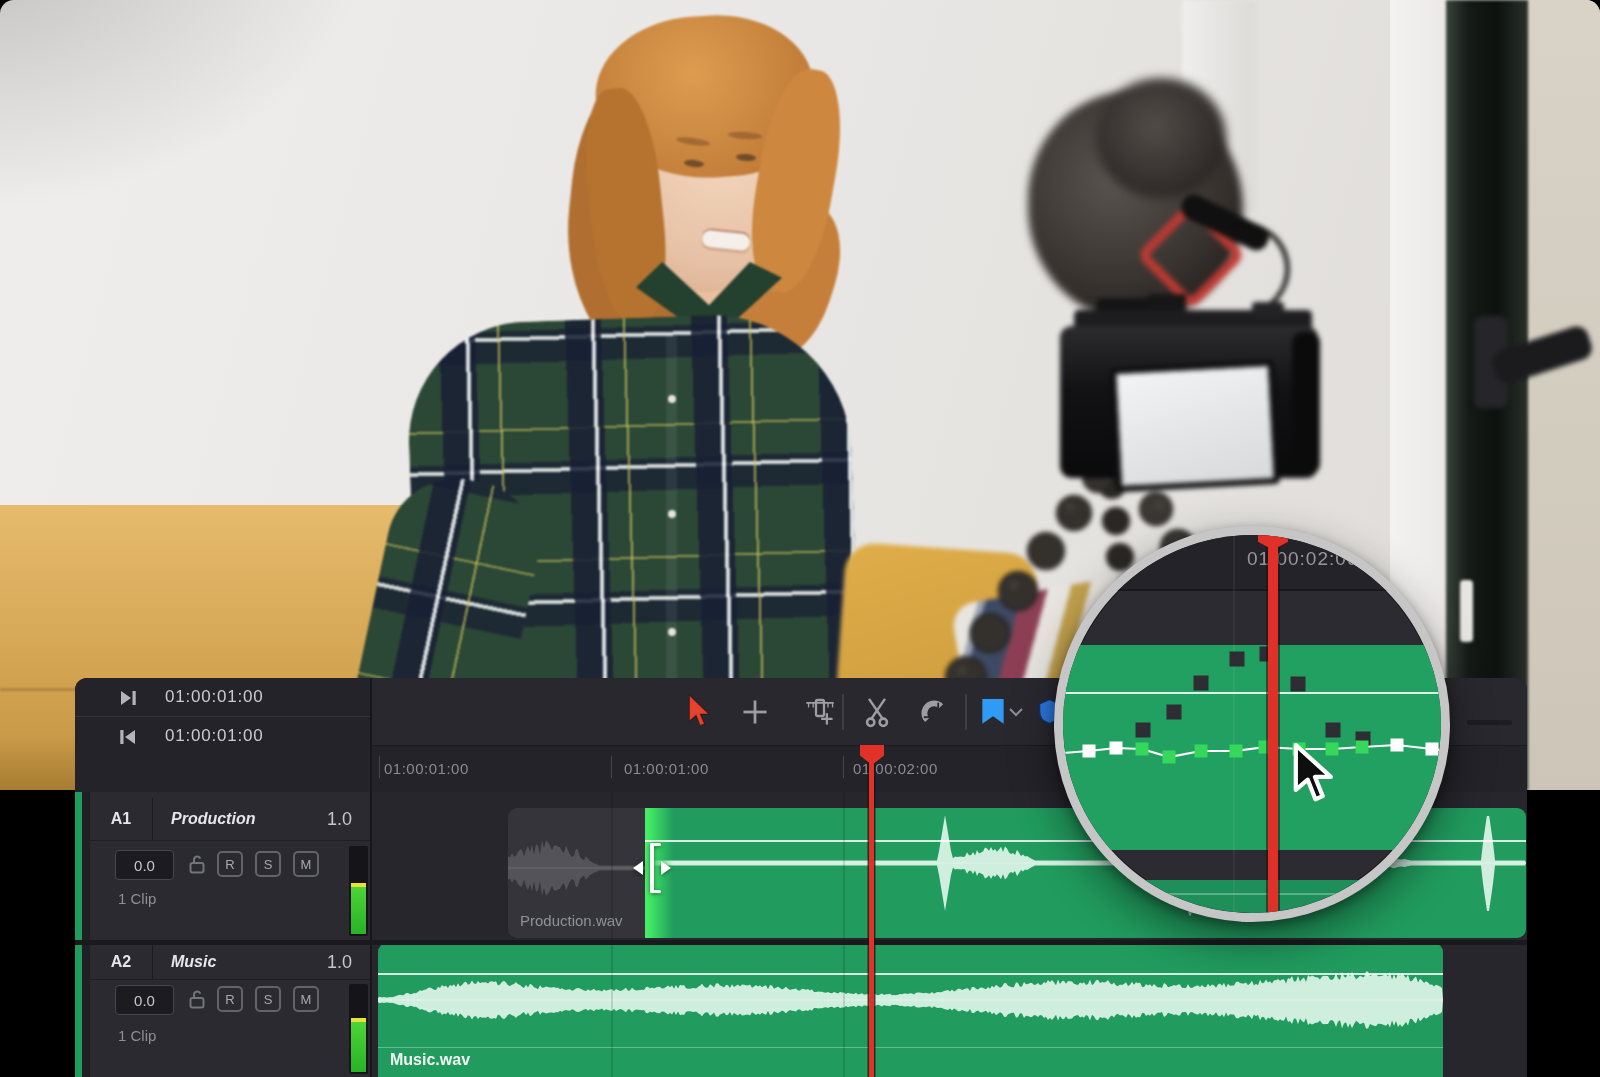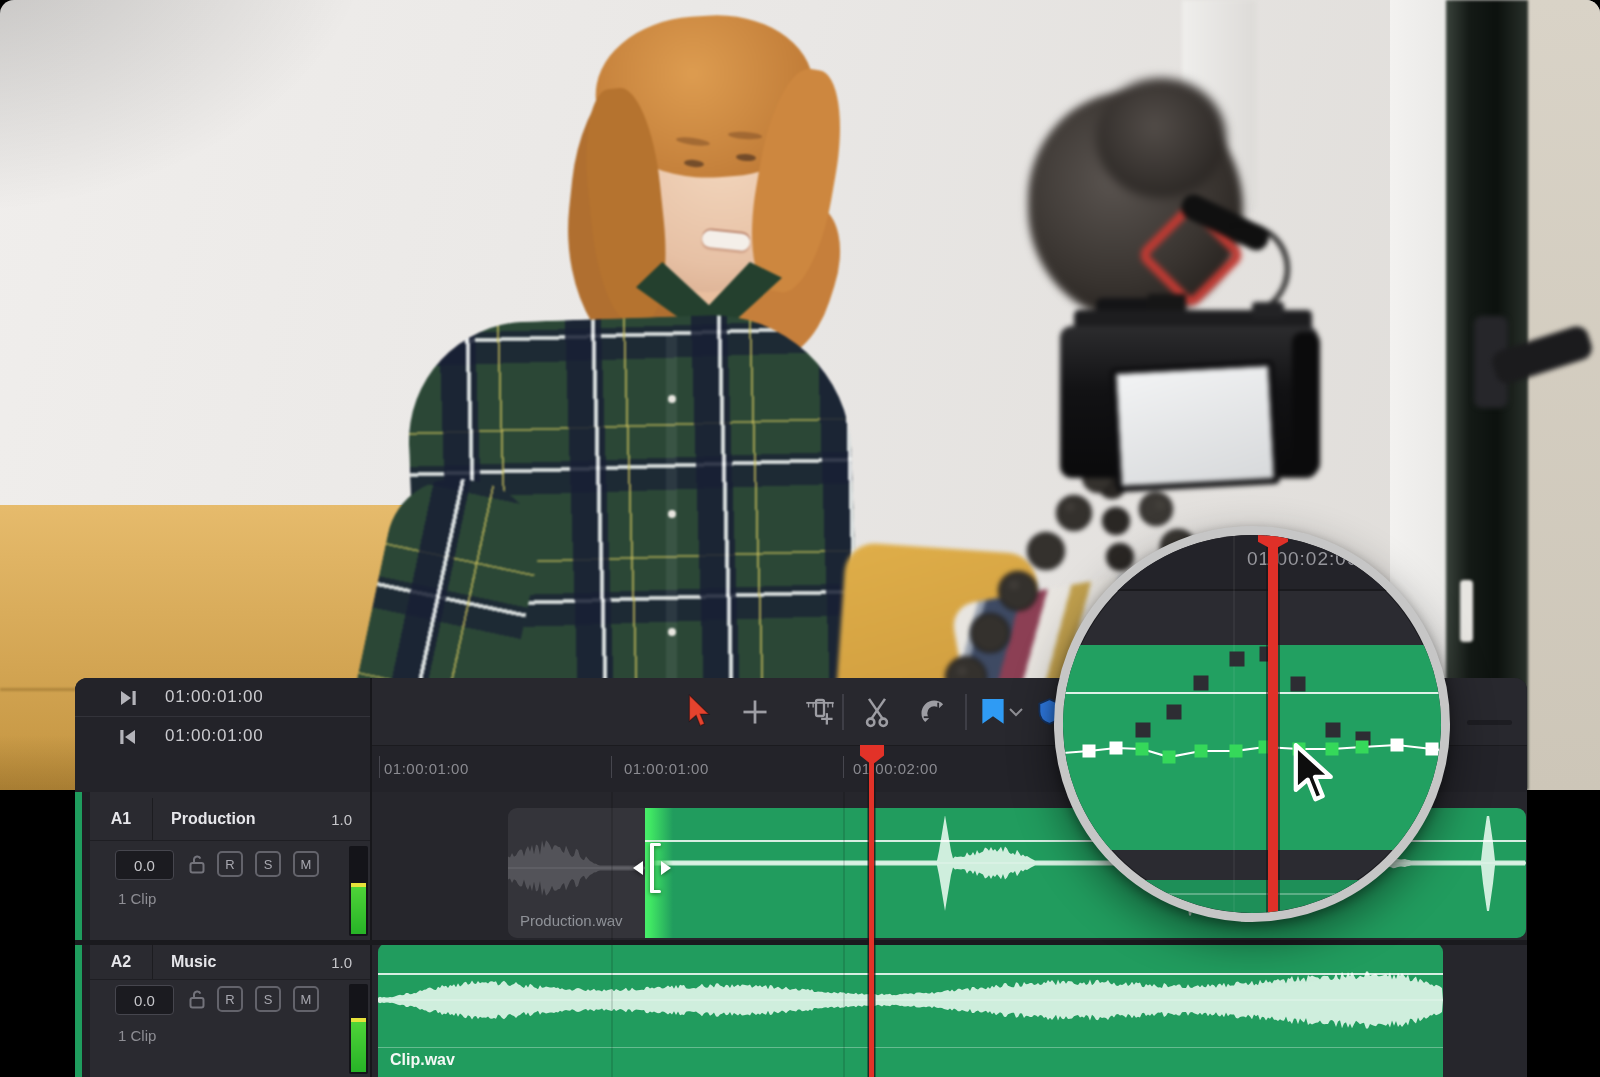--- a/index.html
+++ b/index.html
@@ -96,22 +96,22 @@
   .rl{position:absolute;top:14px;font-size:15px;color:#8a8a90;letter-spacing:0.5px;}
   .rtick{position:absolute;top:10px;width:1px;height:22px;background:#46464e;}
   
   #tracks{position:absolute;left:0;top:114px;right:0;bottom:0;background:#26262c;}
   .gridline{position:absolute;top:0;bottom:0;width:2px;background:rgba(0,0,0,0.12);z-index:3;}
   .hdr-col{position:absolute;left:0;top:0;bottom:0;width:295px;background:#2a2a30;border-right:2px solid #17171b;z-index:4;}
   .hdr-edge{position:absolute;left:0;top:0;bottom:0;width:15px;background:#1f1f24;}
   .tstrip{position:absolute;left:0;width:7px;background:#1f9d5e;}
   .track-title{position:absolute;left:15px;right:2px;display:flex;align-items:center;color:#e6e6ea;font-size:16px;font-weight:bold;}
   .tid{width:62px;height:100%;display:flex;align-items:center;justify-content:center;border-right:1px solid #1c1c20;}
-  .tname{flex:1;padding-left:18px;}
-  .tvol{padding-right:16px;font-weight:normal;font-size:15px;color:#c6c6ca;}
+  .tname{flex:1;padding-left:18px;font-style:italic;}
+  .tvol{padding-right:16px;font-weight:normal;font-size:18px;color:#c6c6ca;}
   .title-sep{position:absolute;left:15px;width:280px;height:1px;background:#1e1e23;}
   .gain-box{position:absolute;left:40px;width:57px;height:28px;background:#1b1b20;border:1px solid #46464e;border-radius:4px;
             display:flex;align-items:center;justify-content:center;font-size:15px;color:#c6c6ca;}
   .rsm{position:absolute;width:26px;height:26px;border:2px solid #63636b;border-radius:5px;background:transparent;
        display:flex;align-items:center;justify-content:center;font-size:13px;color:#a8a8b0;font-family:"Liberation Sans",sans-serif;padding:0;}
   .clipcount{position:absolute;left:43px;font-size:15px;color:#8e8e94;}
   .meter{position:absolute;left:274px;width:19px;height:90px;background:#141419;border-radius:2px;overflow:hidden;}
   .meter .yellow{position:absolute;left:2px;right:2px;height:4px;background:#e6e23a;}
   .meter .green{position:absolute;left:2px;right:2px;background:linear-gradient(180deg,#4ed438,#27b327);}
   .row-div{position:absolute;left:0;right:0;height:5px;background:#1a1a1e;z-index:5;}
@@ -367,21 +367,21 @@
           </svg>
       </div>
 
       <div class="clip clip-green" style="left:303px;top:151px;width:1065px;height:134px;border-radius:9px 9px 0 0;">
         <div class="autoline" style="top:30px;"></div>
         <svg width="1065" height="110" viewBox="0 0 1065 110" style="position:absolute;top:8px;left:0;">
             <path d="M0,49 L0,46.7 L2,45.8 L4,46.6 L6,45.9 L8,46.5 L10,46.4 L12,46.1 L14,46.3 L16,45.8 L18,45.1 L20,44.2 L22,43.7 L24,44.3 L26,44.1 L28,42.0 L30,42.1 L32,43.3 L34,42.9 L36,42.0 L38,42.3 L40,40.7 L42,39.2 L44,40.0 L46,38.8 L48,38.6 L50,37.1 L52,36.5 L54,37.6 L56,38.8 L58,38.9 L60,35.8 L62,36.9 L64,34.1 L66,35.6 L68,34.7 L70,37.0 L72,33.9 L74,35.1 L76,33.3 L78,36.3 L80,32.2 L82,35.4 L84,33.9 L86,31.5 L88,30.8 L90,33.7 L92,32.7 L94,29.5 L96,32.4 L98,33.1 L100,29.9 L102,32.2 L104,31.3 L106,31.4 L108,31.3 L110,32.6 L112,30.5 L114,30.3 L116,31.0 L118,30.2 L120,34.5 L122,33.5 L124,31.1 L126,29.8 L128,31.6 L130,34.2 L132,35.0 L134,33.7 L136,32.9 L138,31.1 L140,33.3 L142,34.0 L144,35.8 L146,36.9 L148,33.7 L150,36.6 L152,32.8 L154,34.0 L156,36.2 L158,37.0 L160,38.3 L162,34.3 L164,36.7 L166,36.4 L168,35.4 L170,36.1 L172,36.4 L174,36.5 L176,36.1 L178,37.1 L180,36.5 L182,38.3 L184,37.2 L186,38.5 L188,38.9 L190,38.4 L192,38.2 L194,39.7 L196,39.1 L198,37.6 L200,37.0 L202,37.6 L204,38.4 L206,39.5 L208,40.0 L210,38.2 L212,39.7 L214,39.1 L216,37.8 L218,39.8 L220,39.3 L222,39.5 L224,40.6 L226,38.3 L228,39.8 L230,39.1 L232,38.6 L234,38.1 L236,40.3 L238,38.1 L240,39.1 L242,39.9 L244,39.5 L246,38.3 L248,36.7 L250,39.8 L252,39.5 L254,36.8 L256,38.5 L258,39.5 L260,39.2 L262,39.0 L264,38.8 L266,39.0 L268,36.0 L270,35.8 L272,37.6 L274,36.5 L276,37.5 L278,36.6 L280,35.7 L282,36.1 L284,37.6 L286,37.3 L288,36.1 L290,34.5 L292,36.2 L294,34.6 L296,37.8 L298,34.1 L300,37.4 L302,33.7 L304,34.4 L306,33.9 L308,37.3 L310,37.7 L312,37.8 L314,37.2 L316,37.0 L318,37.4 L320,36.1 L322,34.7 L324,32.7 L326,35.5 L328,36.7 L330,36.4 L332,33.2 L334,34.4 L336,36.4 L338,32.4 L340,32.3 L342,34.5 L344,35.2 L346,36.4 L348,33.8 L350,34.2 L352,37.0 L354,33.3 L356,36.1 L358,34.7 L360,33.4 L362,35.6 L364,33.6 L366,33.8 L368,34.2 L370,34.6 L372,33.4 L374,36.7 L376,35.5 L378,34.0 L380,35.5 L382,34.2 L384,36.2 L386,35.1 L388,34.3 L390,38.3 L392,34.1 L394,34.6 L396,37.7 L398,36.8 L400,35.7 L402,37.1 L404,38.5 L406,37.6 L408,35.7 L410,37.7 L412,39.1 L414,38.3 L416,38.1 L418,37.5 L420,39.4 L422,39.5 L424,37.7 L426,37.9 L428,38.8 L430,38.0 L432,39.4 L434,38.3 L436,40.9 L438,41.1 L440,40.5 L442,40.8 L444,40.7 L446,41.6 L448,41.7 L450,41.0 L452,42.0 L454,42.3 L456,41.1 L458,41.8 L460,42.6 L462,40.9 L464,41.4 L466,41.5 L468,43.1 L470,41.7 L472,42.4 L474,42.8 L476,43.0 L478,41.8 L480,43.6 L482,42.9 L484,42.3 L486,43.8 L488,43.2 L490,43.2 L492,43.4 L494,43.2 L496,42.7 L498,43.5 L500,44.2 L502,43.5 L504,42.6 L506,43.9 L508,43.3 L510,43.2 L512,42.7 L514,44.3 L516,44.0 L518,44.3 L520,43.8 L522,43.1 L524,43.2 L526,42.4 L528,42.6 L530,42.9 L532,42.2 L534,42.4 L536,43.4 L538,41.7 L540,41.6 L542,41.6 L544,42.0 L546,42.3 L548,41.7 L550,42.6 L552,42.6 L554,41.1 L556,42.8 L558,41.6 L560,41.0 L562,41.3 L564,41.1 L566,39.9 L568,39.6 L570,39.1 L572,40.6 L574,38.4 L576,40.6 L578,39.5 L580,37.7 L582,37.7 L584,39.0 L586,38.3 L588,37.5 L590,37.2 L592,40.0 L594,36.1 L596,36.1 L598,37.8 L600,38.5 L602,36.8 L604,36.5 L606,37.6 L608,38.2 L610,36.0 L612,37.8 L614,34.7 L616,36.5 L618,33.8 L620,35.2 L622,36.7 L624,35.8 L626,32.3 L628,32.0 L630,34.8 L632,35.4 L634,36.3 L636,36.3 L638,31.2 L640,31.9 L642,35.7 L644,35.5 L646,30.9 L648,33.2 L650,33.0 L652,32.1 L654,32.0 L656,34.1 L658,33.5 L660,31.9 L662,33.9 L664,33.4 L666,31.1 L668,32.3 L670,29.1 L672,31.3 L674,28.9 L676,31.4 L678,34.2 L680,28.6 L682,33.1 L684,30.3 L686,29.8 L688,32.7 L690,29.9 L692,30.3 L694,30.5 L696,32.8 L698,33.6 L700,34.1 L702,31.6 L704,32.4 L706,31.3 L708,33.9 L710,33.1 L712,28.6 L714,34.3 L716,32.4 L718,29.2 L720,28.8 L722,32.1 L724,30.9 L726,31.4 L728,31.1 L730,29.1 L732,32.2 L734,33.4 L736,31.5 L738,34.6 L740,34.9 L742,33.5 L744,33.9 L746,33.0 L748,31.2 L750,35.0 L752,33.8 L754,30.8 L756,33.7 L758,31.2 L760,32.2 L762,31.6 L764,35.8 L766,36.3 L768,32.9 L770,34.5 L772,33.2 L774,35.4 L776,33.0 L778,35.0 L780,36.4 L782,36.3 L784,36.9 L786,32.0 L788,33.3 L790,36.3 L792,35.6 L794,34.9 L796,33.9 L798,34.7 L800,33.4 L802,33.4 L804,36.7 L806,36.9 L808,37.0 L810,33.3 L812,36.5 L814,37.0 L816,35.8 L818,35.1 L820,34.2 L822,36.3 L824,34.0 L826,35.9 L828,36.3 L830,32.7 L832,35.4 L834,33.4 L836,34.2 L838,36.8 L840,33.6 L842,32.4 L844,34.7 L846,31.7 L848,36.6 L850,32.7 L852,34.8 L854,34.4 L856,34.5 L858,30.9 L860,30.5 L862,32.1 L864,32.5 L866,32.6 L868,31.4 L870,34.3 L872,32.6 L874,29.8 L876,34.6 L878,32.7 L880,34.2 L882,28.7 L884,32.2 L886,31.8 L888,28.5 L890,31.4 L892,30.2 L894,32.6 L896,29.3 L898,29.3 L900,27.9 L902,29.7 L904,28.4 L906,28.2 L908,32.5 L910,27.1 L912,28.0 L914,25.0 L916,30.6 L918,30.2 L920,24.7 L922,30.6 L924,28.1 L926,26.6 L928,30.9 L930,23.9 L932,25.7 L934,24.6 L936,25.5 L938,26.3 L940,26.5 L942,28.5 L944,25.5 L946,24.7 L948,25.0 L950,25.1 L952,28.6 L954,29.1 L956,27.2 L958,22.1 L960,27.5 L962,28.7 L964,20.7 L966,25.5 L968,26.8 L970,21.2 L972,25.6 L974,20.8 L976,24.7 L978,28.2 L980,26.7 L982,24.8 L984,25.8 L986,26.2 L988,20.4 L990,20.4 L992,25.1 L994,24.1 L996,23.2 L998,22.8 L1000,25.2 L1002,25.3 L1004,24.8 L1006,23.9 L1008,23.3 L1010,25.6 L1012,21.6 L1014,28.4 L1016,23.2 L1018,28.0 L1020,21.9 L1022,24.7 L1024,21.9 L1026,24.5 L1028,26.9 L1030,23.5 L1032,30.3 L1034,29.9 L1036,27.2 L1038,25.4 L1040,31.4 L1042,27.7 L1044,29.5 L1046,32.0 L1048,30.2 L1050,31.5 L1052,33.8 L1054,33.5 L1056,35.6 L1058,33.7 L1060,34.4 L1062,35.4 L1064,37.1 L1065,49 L1064,60.9 L1062,62.6 L1060,63.6 L1058,64.3 L1056,62.4 L1054,64.5 L1052,64.2 L1050,66.5 L1048,67.8 L1046,66.0 L1044,68.5 L1042,70.3 L1040,66.6 L1038,72.6 L1036,70.8 L1034,68.1 L1032,67.7 L1030,74.5 L1028,71.1 L1026,73.5 L1024,76.1 L1022,73.3 L1020,76.1 L1018,70.0 L1016,74.8 L1014,69.6 L1012,76.4 L1010,72.4 L1008,74.7 L1006,74.1 L1004,73.2 L1002,72.7 L1000,72.8 L998,75.2 L996,74.8 L994,73.9 L992,72.9 L990,77.6 L988,77.6 L986,71.8 L984,72.2 L982,73.2 L980,71.3 L978,69.8 L976,73.3 L974,77.2 L972,72.4 L970,76.8 L968,71.2 L966,72.5 L964,77.3 L962,69.3 L960,70.5 L958,75.9 L956,70.8 L954,68.9 L952,69.4 L950,72.9 L948,73.0 L946,73.3 L944,72.5 L942,69.5 L940,71.5 L938,71.7 L936,72.5 L934,73.4 L932,72.3 L930,74.1 L928,67.1 L926,71.4 L924,69.9 L922,67.4 L920,73.3 L918,67.8 L916,67.4 L914,73.0 L912,70.0 L910,70.9 L908,65.5 L906,69.8 L904,69.6 L902,68.3 L900,70.1 L898,68.7 L896,68.7 L894,65.4 L892,67.8 L890,66.6 L888,69.5 L886,66.2 L884,65.8 L882,69.3 L880,63.8 L878,65.3 L876,63.4 L874,68.2 L872,65.4 L870,63.7 L868,66.6 L866,65.4 L864,65.5 L862,65.9 L860,67.5 L858,67.1 L856,63.5 L854,63.6 L852,63.2 L850,65.3 L848,61.4 L846,66.3 L844,63.3 L842,65.6 L840,64.4 L838,61.2 L836,63.8 L834,64.6 L832,62.6 L830,65.3 L828,61.7 L826,62.1 L824,64.0 L822,61.7 L820,63.8 L818,62.9 L816,62.2 L814,61.0 L812,61.5 L810,64.7 L808,61.0 L806,61.1 L804,61.3 L802,64.6 L800,64.6 L798,63.3 L796,64.1 L794,63.1 L792,62.4 L790,61.7 L788,64.7 L786,66.0 L784,61.1 L782,61.7 L780,61.6 L778,63.0 L776,65.0 L774,62.6 L772,64.8 L770,63.5 L768,65.1 L766,61.7 L764,62.2 L762,66.4 L760,65.8 L758,66.8 L756,64.3 L754,67.2 L752,64.2 L750,63.0 L748,66.8 L746,65.0 L744,64.1 L742,64.5 L740,63.1 L738,63.4 L736,66.5 L734,64.6 L732,65.8 L730,68.9 L728,66.9 L726,66.6 L724,67.1 L722,65.9 L720,69.2 L718,68.8 L716,65.6 L714,63.7 L712,69.4 L710,64.9 L708,64.1 L706,66.7 L704,65.6 L702,66.4 L700,63.9 L698,64.4 L696,65.2 L694,67.5 L692,67.7 L690,68.1 L688,65.3 L686,68.2 L684,67.7 L682,64.9 L680,69.4 L678,63.8 L676,66.6 L674,69.1 L672,66.7 L670,68.9 L668,65.7 L666,66.9 L664,64.6 L662,64.1 L660,66.1 L658,64.5 L656,63.9 L654,66.0 L652,65.9 L650,65.0 L648,64.8 L646,67.1 L644,62.5 L642,62.3 L640,66.1 L638,66.8 L636,61.7 L634,61.7 L632,62.6 L630,63.2 L628,66.0 L626,65.7 L624,62.2 L622,61.3 L620,62.8 L618,64.2 L616,61.5 L614,63.3 L612,60.2 L610,62.0 L608,59.8 L606,60.4 L604,61.5 L602,61.2 L600,59.5 L598,60.2 L596,61.9 L594,61.9 L592,58.0 L590,60.8 L588,60.5 L586,59.7 L584,59.0 L582,60.3 L580,60.3 L578,58.5 L576,57.4 L574,59.6 L572,57.4 L570,58.9 L568,58.4 L566,58.1 L564,56.9 L562,56.7 L560,57.0 L558,56.4 L556,55.2 L554,56.9 L552,55.4 L550,55.4 L548,56.3 L546,55.7 L544,56.0 L542,56.4 L540,56.4 L538,56.3 L536,54.6 L534,55.6 L532,55.8 L530,55.1 L528,55.4 L526,55.6 L524,54.8 L522,54.9 L520,54.2 L518,53.7 L516,54.0 L514,53.7 L512,55.3 L510,54.8 L508,54.7 L506,54.1 L504,55.4 L502,54.5 L500,53.8 L498,54.5 L496,55.3 L494,54.8 L492,54.6 L490,54.8 L488,54.8 L486,54.2 L484,55.7 L482,55.1 L480,54.4 L478,56.2 L476,55.0 L474,55.2 L472,55.6 L470,56.3 L468,54.9 L466,56.5 L464,56.6 L462,57.1 L460,55.4 L458,56.2 L456,56.9 L454,55.7 L452,56.0 L450,57.0 L448,56.3 L446,56.4 L444,57.3 L442,57.2 L440,57.5 L438,56.9 L436,57.1 L434,59.7 L432,58.6 L430,60.0 L428,59.2 L426,60.1 L424,60.3 L422,58.5 L420,58.6 L418,60.5 L416,59.9 L414,59.7 L412,58.9 L410,60.3 L408,62.3 L406,60.4 L404,59.5 L402,60.9 L400,62.3 L398,61.2 L396,60.3 L394,63.4 L392,63.9 L390,59.7 L388,63.7 L386,62.9 L384,61.8 L382,63.8 L380,62.5 L378,64.0 L376,62.5 L374,61.3 L372,64.6 L370,63.4 L368,63.8 L366,64.2 L364,64.4 L362,62.4 L360,64.6 L358,63.3 L356,61.9 L354,64.7 L352,61.0 L350,63.8 L348,64.2 L346,61.6 L344,62.8 L342,63.5 L340,65.7 L338,65.6 L336,61.6 L334,63.6 L332,64.8 L330,61.6 L328,61.3 L326,62.5 L324,65.3 L322,63.3 L320,61.9 L318,60.6 L316,61.0 L314,60.8 L312,60.2 L310,60.3 L308,60.7 L306,64.1 L304,63.6 L302,64.3 L300,60.6 L298,63.9 L296,60.2 L294,63.4 L292,61.8 L290,63.5 L288,61.9 L286,60.7 L284,60.4 L282,61.9 L280,62.3 L278,61.4 L276,60.5 L274,61.5 L272,60.4 L270,62.2 L268,62.0 L266,59.0 L264,59.2 L262,59.0 L260,58.8 L258,58.5 L256,59.5 L254,61.2 L252,58.5 L250,58.2 L248,61.3 L246,59.7 L244,58.5 L242,58.1 L240,58.9 L238,59.9 L236,57.7 L234,59.9 L232,59.4 L230,58.9 L228,58.2 L226,59.7 L224,57.4 L222,58.5 L220,58.7 L218,58.2 L216,60.2 L214,58.9 L212,58.3 L210,59.8 L208,58.0 L206,58.5 L204,59.6 L202,60.4 L200,61.0 L198,60.4 L196,58.9 L194,58.3 L192,59.8 L190,59.6 L188,59.1 L186,59.5 L184,60.8 L182,59.7 L180,61.5 L178,60.9 L176,61.9 L174,61.5 L172,61.6 L170,61.9 L168,62.6 L166,61.6 L164,61.3 L162,63.7 L160,59.7 L158,61.0 L156,61.8 L154,64.0 L152,65.2 L150,61.4 L148,64.3 L146,61.1 L144,62.2 L142,64.0 L140,64.7 L138,66.9 L136,65.1 L134,64.3 L132,63.0 L130,63.8 L128,66.4 L126,68.2 L124,66.9 L122,64.5 L120,63.5 L118,67.8 L116,67.0 L114,67.7 L112,67.5 L110,65.4 L108,66.7 L106,66.6 L104,66.7 L102,65.8 L100,68.1 L98,64.9 L96,65.6 L94,68.5 L92,65.3 L90,64.3 L88,67.2 L86,66.5 L84,64.1 L82,62.6 L80,65.8 L78,61.7 L76,64.7 L74,62.9 L72,64.1 L70,61.0 L68,63.3 L66,62.4 L64,63.9 L62,61.1 L60,62.2 L58,59.1 L56,59.2 L54,60.4 L52,61.5 L50,60.9 L48,59.4 L46,59.2 L44,58.0 L42,58.8 L40,57.3 L38,55.7 L36,56.0 L34,55.1 L32,54.7 L30,55.9 L28,56.0 L26,53.9 L24,53.7 L22,54.3 L20,53.8 L18,52.9 L16,52.2 L14,51.7 L12,51.9 L10,51.6 L8,51.5 L6,52.1 L4,51.4 L2,52.2 L0,51.3 Z" fill="#d9f2e4" fill-opacity="0.95"></path>
             <rect x="0" y="48.4" width="1065" height="1.2" fill="rgba(235,250,242,0.55)"></rect>
           </svg>
         <div class="band-sep" style="top:104px;"></div>
-        <span class="music-label" style="top:108px;">Clip.wav</span>
+        <span class="music-label" style="top:108px;">Music.wav</span>
       </div>
 
       <div class="gridline" style="left:536px;"></div>
       <div class="gridline" style="left:768px;"></div>
 
       <div id="bracket" style="left:558px;top:48px;width:40px;height:56px;">
         <div class="br-bar"></div>
         <div class="br-c" style="top:3px;"></div>
         <div class="br-c" style="top:50px;"></div>
         <div class="arr-l"></div>

